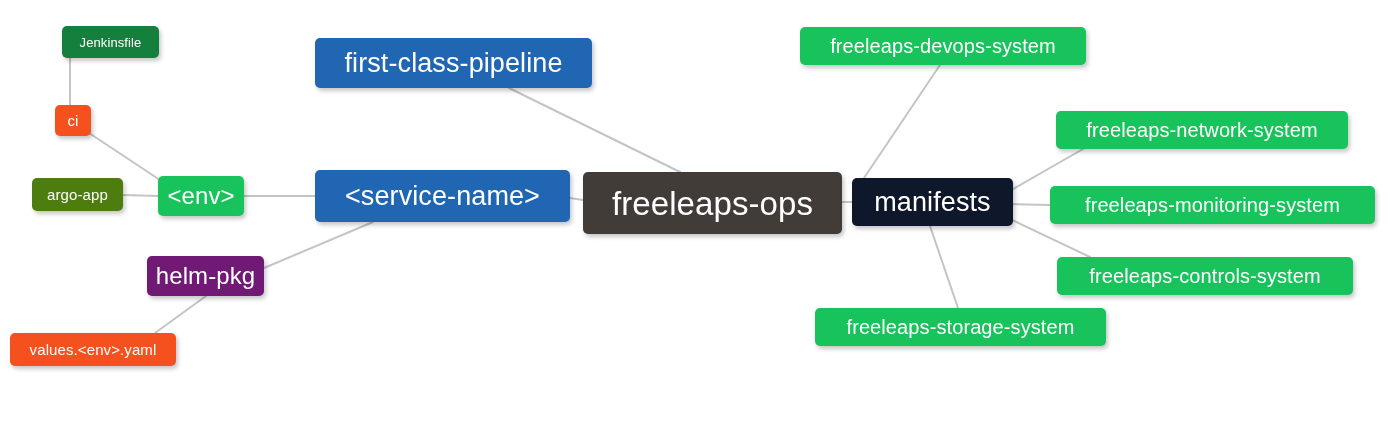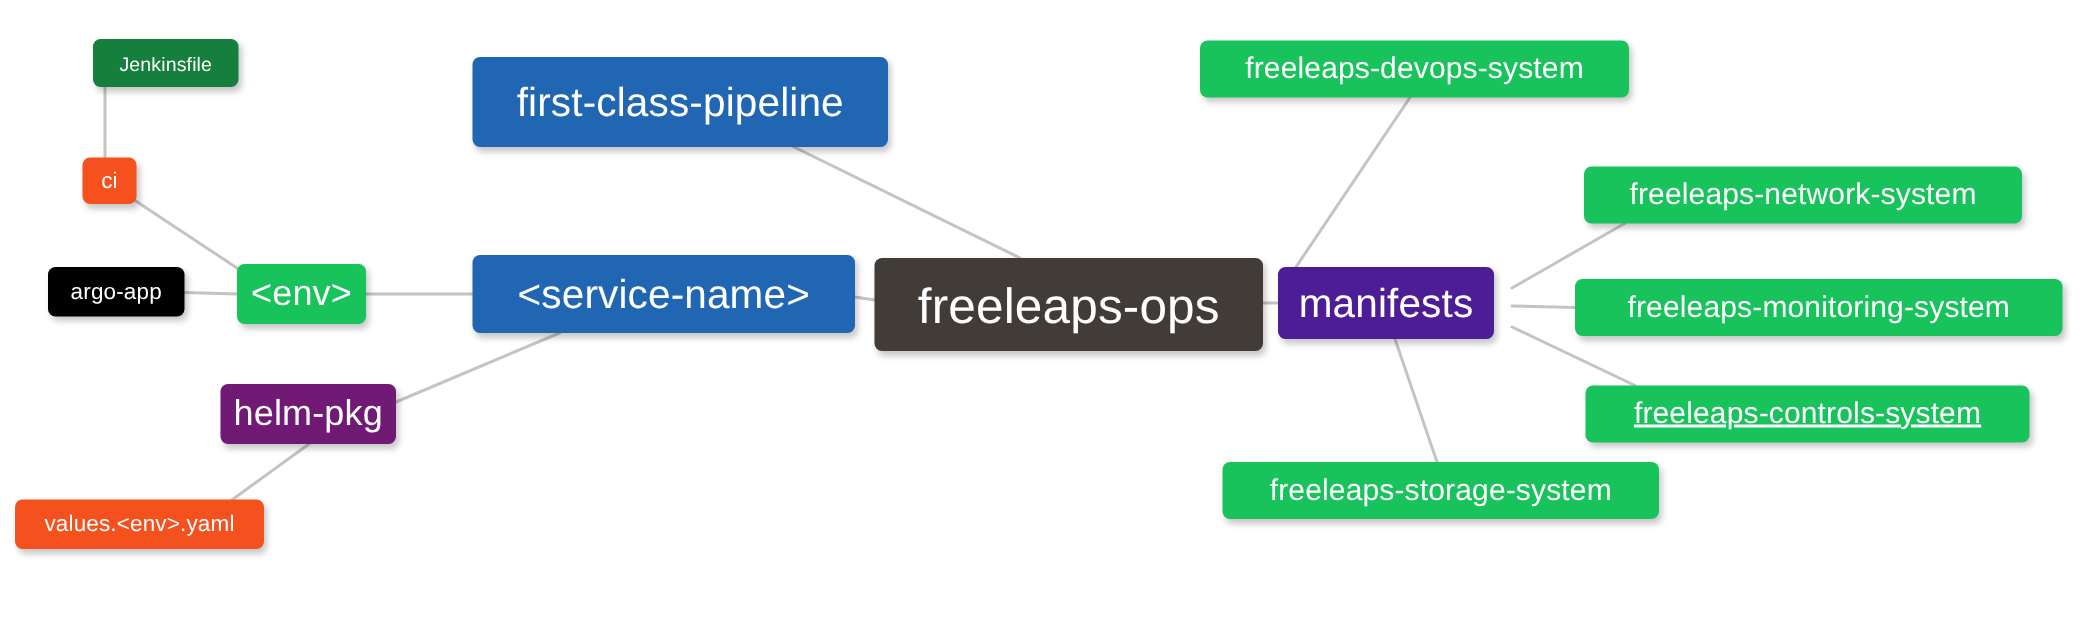--- a/index.html
+++ b/index.html
@@ -73,54 +73,54 @@
       <line x1="930" y1="226" x2="958" y2="308" stroke="#c4c4c4" stroke-width="2" stroke-linecap="round"></line>
     </svg>
 
   <div id="node-layer">
       <div class="node tier-tiny" style="left: 20px; top: 26px; width: 97px; height: 32px; background: #15803d; margin-left: 42px;">
         <span class="node-label">Jenkinsfile</span>
       </div>
       <div class="node tier-small" style="left: 55px; top: 105px; width: 36px; height: 31px; background: rgb(244, 81, 30);">
         <span class="node-label">ci</span>
       </div>
-      <div class="node tier-small" style="left: 32px; top: 178px; width: 91px; height: 33px; background: #000000;">
+      <div class="node tier-small" style="left: 32px; top: 178px; width: 91px; height: 33px; background: #4d7c0f;">
         <span class="node-label">argo-app</span>
       </div>
       <div class="node tier-branch" style="left: 158px; top: 176px; width: 86px; height: 40px; background: rgb(25, 195, 92);">
         <span class="node-label">&lt;env&gt;</span>
       </div>
       <div class="node tier-branch" style="left: 147px; top: 256px; width: 117px; height: 40px; background: #701a75;">
         <span class="node-label">helm-pkg</span>
       </div>
       <div class="node tier-small" style="left: 10px; top: 333px; width: 166px; height: 33px; background: rgb(244, 81, 30);">
         <span class="node-label">values.&lt;env&gt;.yaml</span>
       </div>
       <div class="node tier-major" style="left: 315px; top: 170px; width: 255px; height: 52px; background: rgb(33, 102, 179);">
         <span class="node-label">&lt;service-name&gt;</span>
       </div>
-      <div class="node tier-major" style="left: 315px; top: 38px; width: 277px; height: 60px; background: rgb(33, 102, 179); text-align: center;">
+      <div class="node tier-major" style="left: 315px; top: 38px; width: 277px; height: 50px; background: rgb(33, 102, 179); text-align: center;">
         <span class="node-label">first-class-pipeline</span>
       </div>
       <div class="node tier-root" style="left: 583px; top: 172px; width: 259px; height: 62px; background: rgb(65, 60, 56);">
         <span class="node-label">freeleaps-ops</span>
       </div>
-      <div class="node tier-major" style="left: 852px; top: 178px; width: 144px; height: 48px; background: #4c1d95;">
+      <div class="node tier-major" style="left: 852px; top: 178px; width: 161px; height: 48px; background: #0f172a;">
         <span class="node-label">manifests</span>
       </div>
       <div class="node tier-leaf" style="left: 800px; top: 27px; width: 286px; height: 38px; background: rgb(25, 195, 92);">
         <span class="node-label">freeleaps-devops-system</span>
       </div>
       <div class="node tier-leaf" style="left: 1056px; top: 111px; width: 292px; height: 38px; background: rgb(25, 195, 92);">
         <span class="node-label">freeleaps-network-system</span>
       </div>
       <div class="node tier-leaf" style="left: 1050px; top: 186px; width: 325px; height: 38px; background: rgb(25, 195, 92); align-items: center;">
         <span class="node-label">freeleaps-monitoring-system</span>
       </div>
-      <div class="node tier-leaf" style="left: 1057px; top: 257px; width: 296px; height: 38px; background: rgb(25, 195, 92); text-decoration: underline;">
+      <div class="node tier-leaf" style="left: 1057px; top: 257px; width: 296px; height: 38px; background: rgb(25, 195, 92);">
         <span class="node-label">freeleaps-controls-system</span>
       </div>
       <div class="node tier-leaf" style="left: 815px; top: 308px; width: 291px; height: 38px; background: rgb(25, 195, 92); text-align: right;">
         <span class="node-label">freeleaps-storage-system</span>
       </div>
     </div>
 
 </div>
 
 </body></html>

